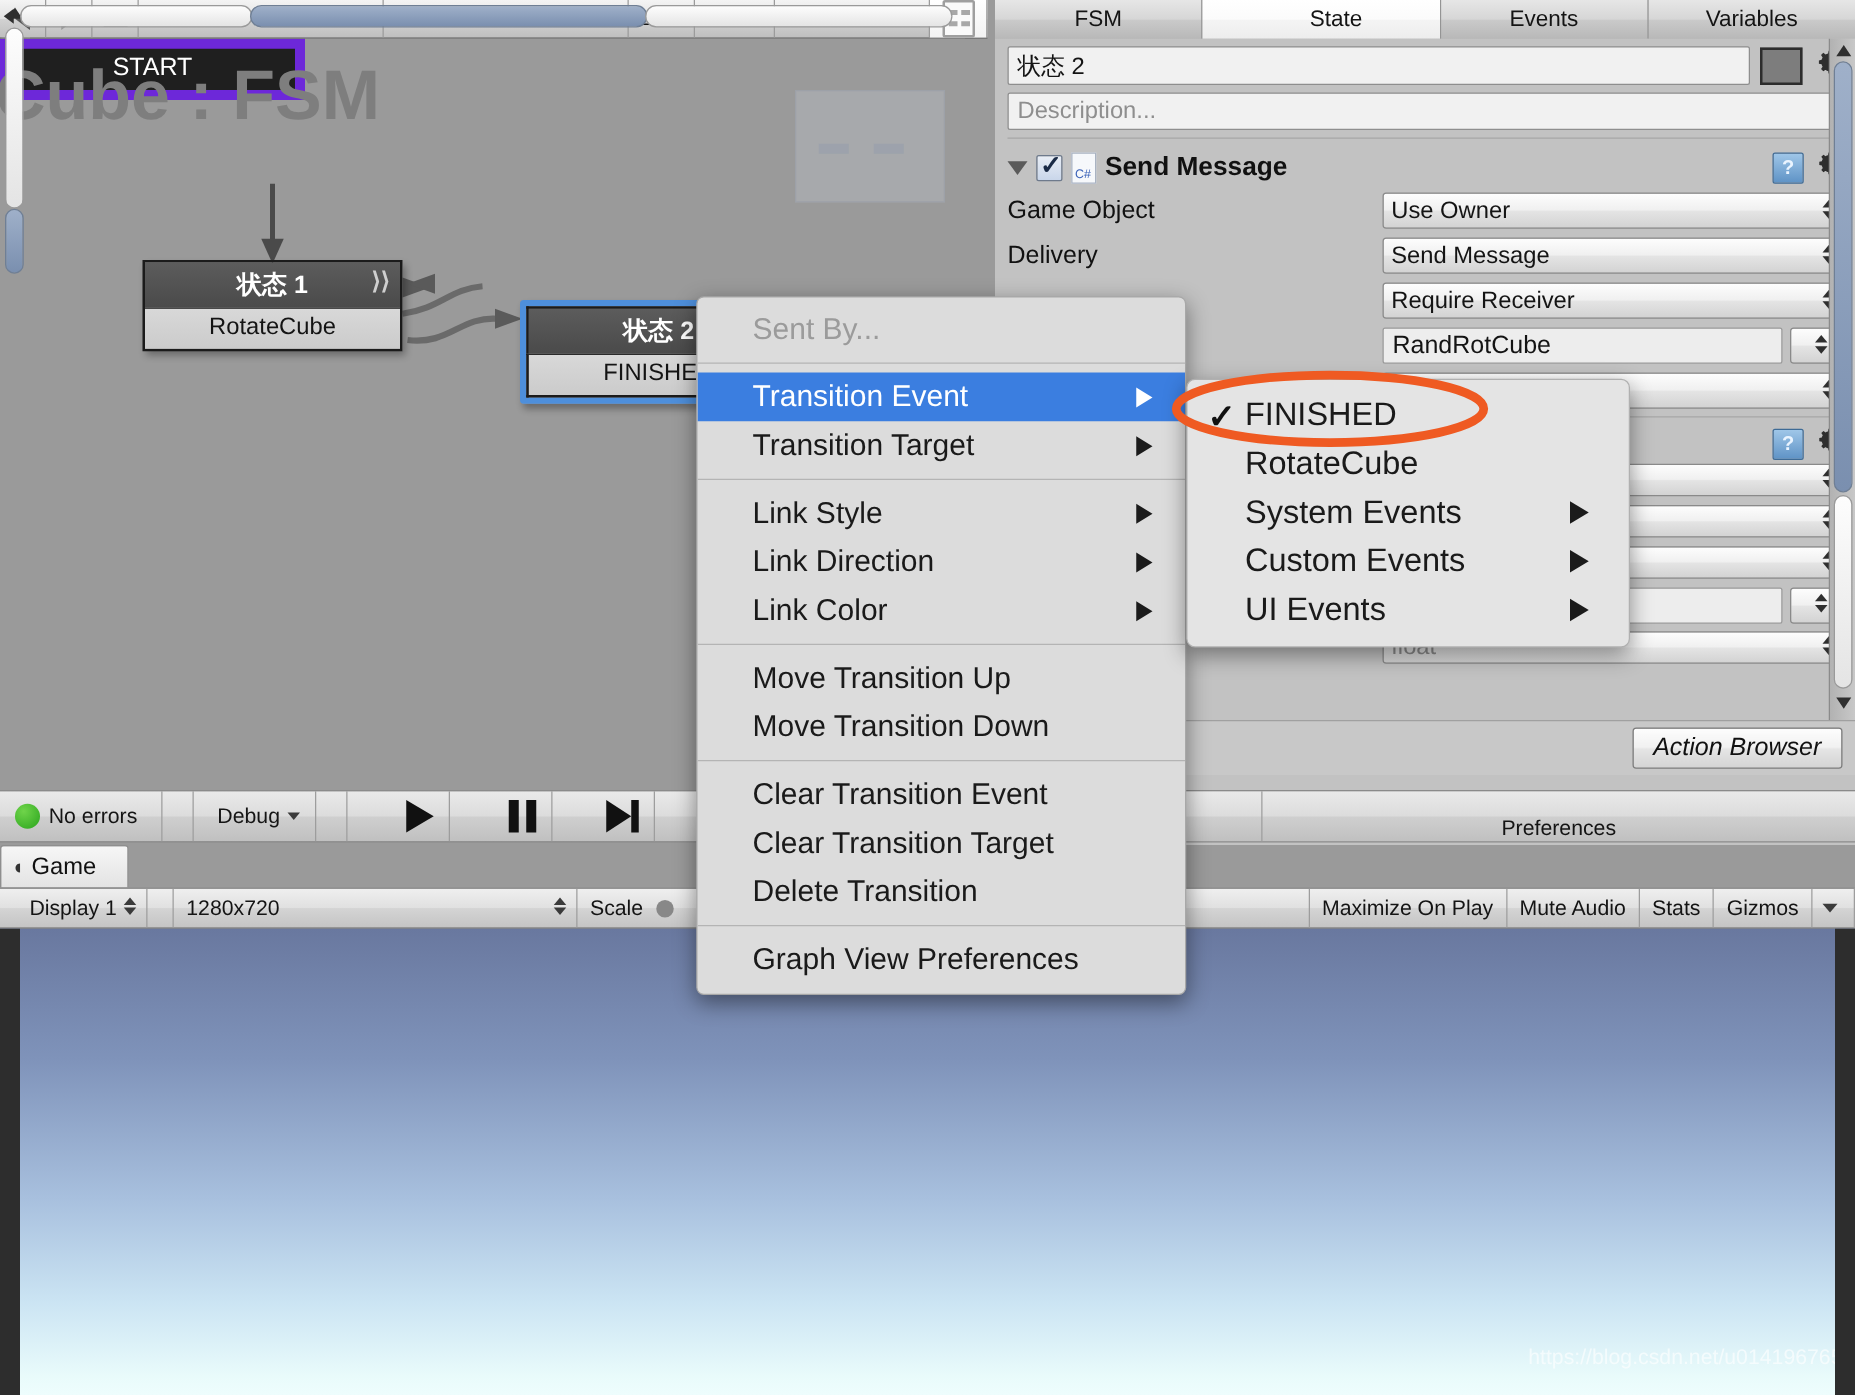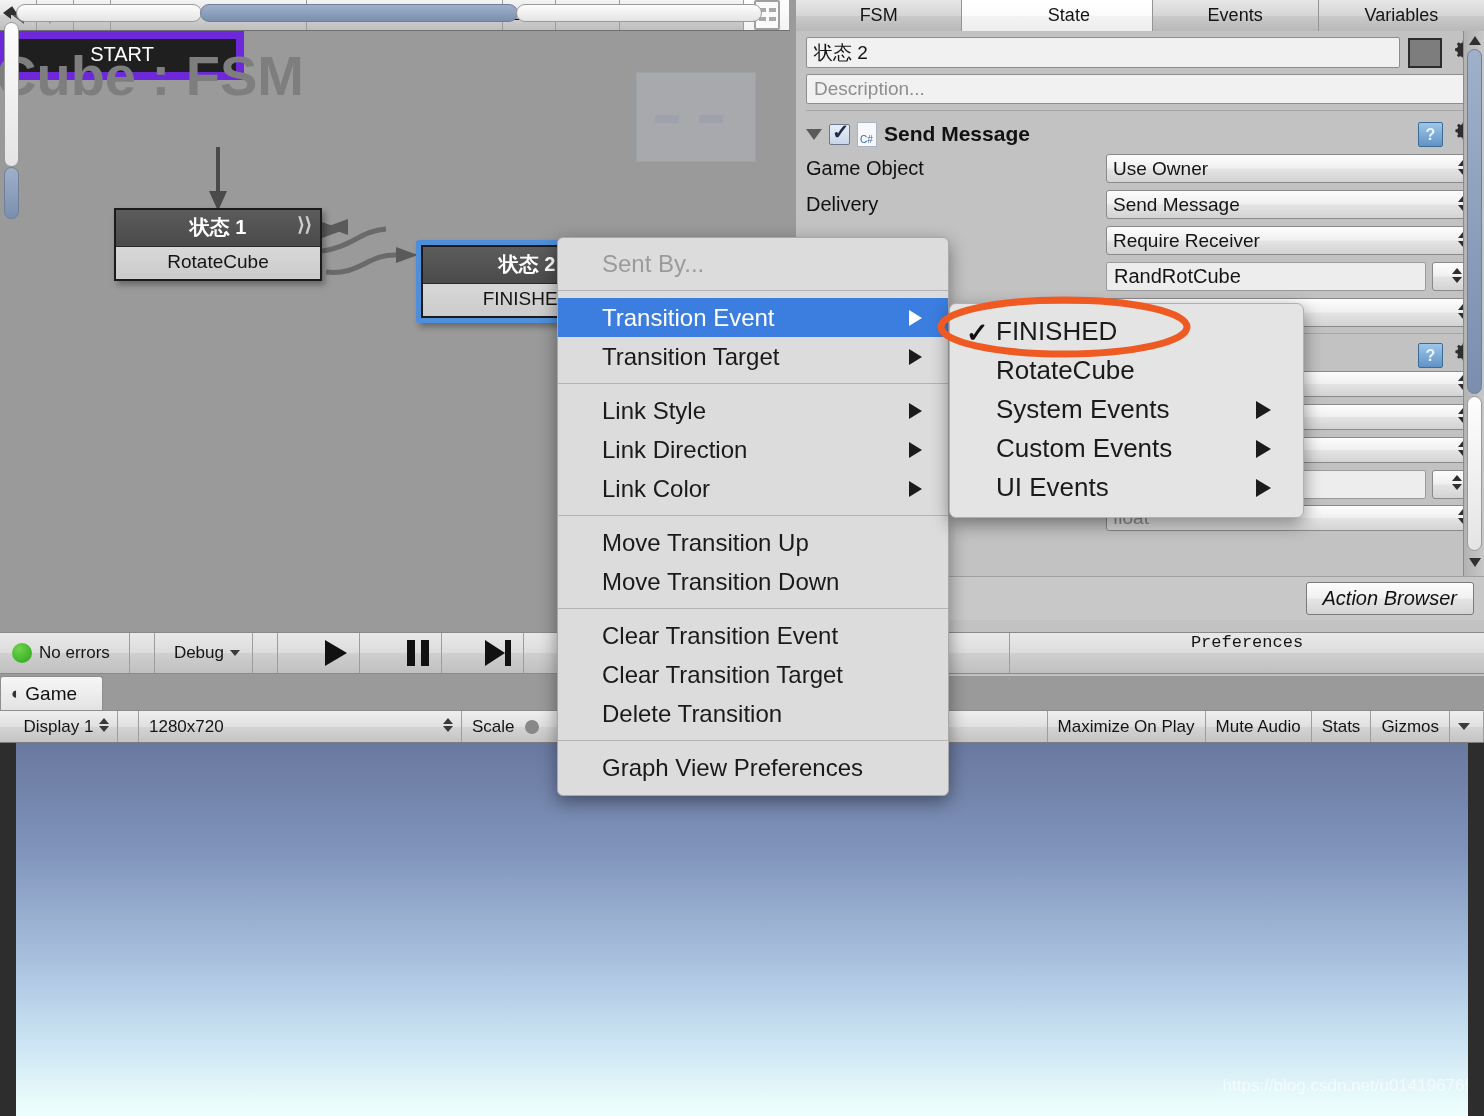--- a/index.html
+++ b/index.html
@@ -206,21 +206,21 @@
     background: linear-gradient(to bottom,#fdfdfd 0%,#f1f1f1 48%,#e5e5e5 52%,#d4d4d4 100%);
     border:1px solid #7b7b7b; border-radius:3px;font-style:italic;
   }
   #prefbar {
     position:absolute; left:796px; top:632px; width:688px; height:42px;
     display:flex; align-items:stretch;
     background: linear-gradient(to bottom,#e9e9e9 0%,#dcdcdc 50%,#cfcfcf 51%,#c0c0c0 100%);
     border-top:1px solid #8a8a8a; border-bottom:1px solid #8a8a8a;
   }
   #pref-left { width:214px; border-right:1px solid #9d9d9d; }
-  #pref-cell { flex:1; display:flex; align-items:flex-start; justify-content:center; font-size:17px; color:#141414;font-family:Liberation Mono, monospace; }
+  #pref-cell { flex:1; display:flex; align-items:flex-end; justify-content:center; font-size:17px; color:#141414; }
 
   #insp-vsb { position:absolute; left:1463px; top:31px; width:21px; height:545px;
     background:linear-gradient(to right,#b2b2b2,#c8c8c8); border-left:1px solid #8b8b8b; }
 
   
   #ctxmenu {
     position:absolute; left:557px; top:237px; width:392px;
     background:#dcdcdc; border:1px solid #a8a8a8; border-radius:6px;
     box-shadow: 0 6px 18px rgba(0,0,0,.42); overflow:hidden; z-index:40;
     padding:6px 0 8px;

